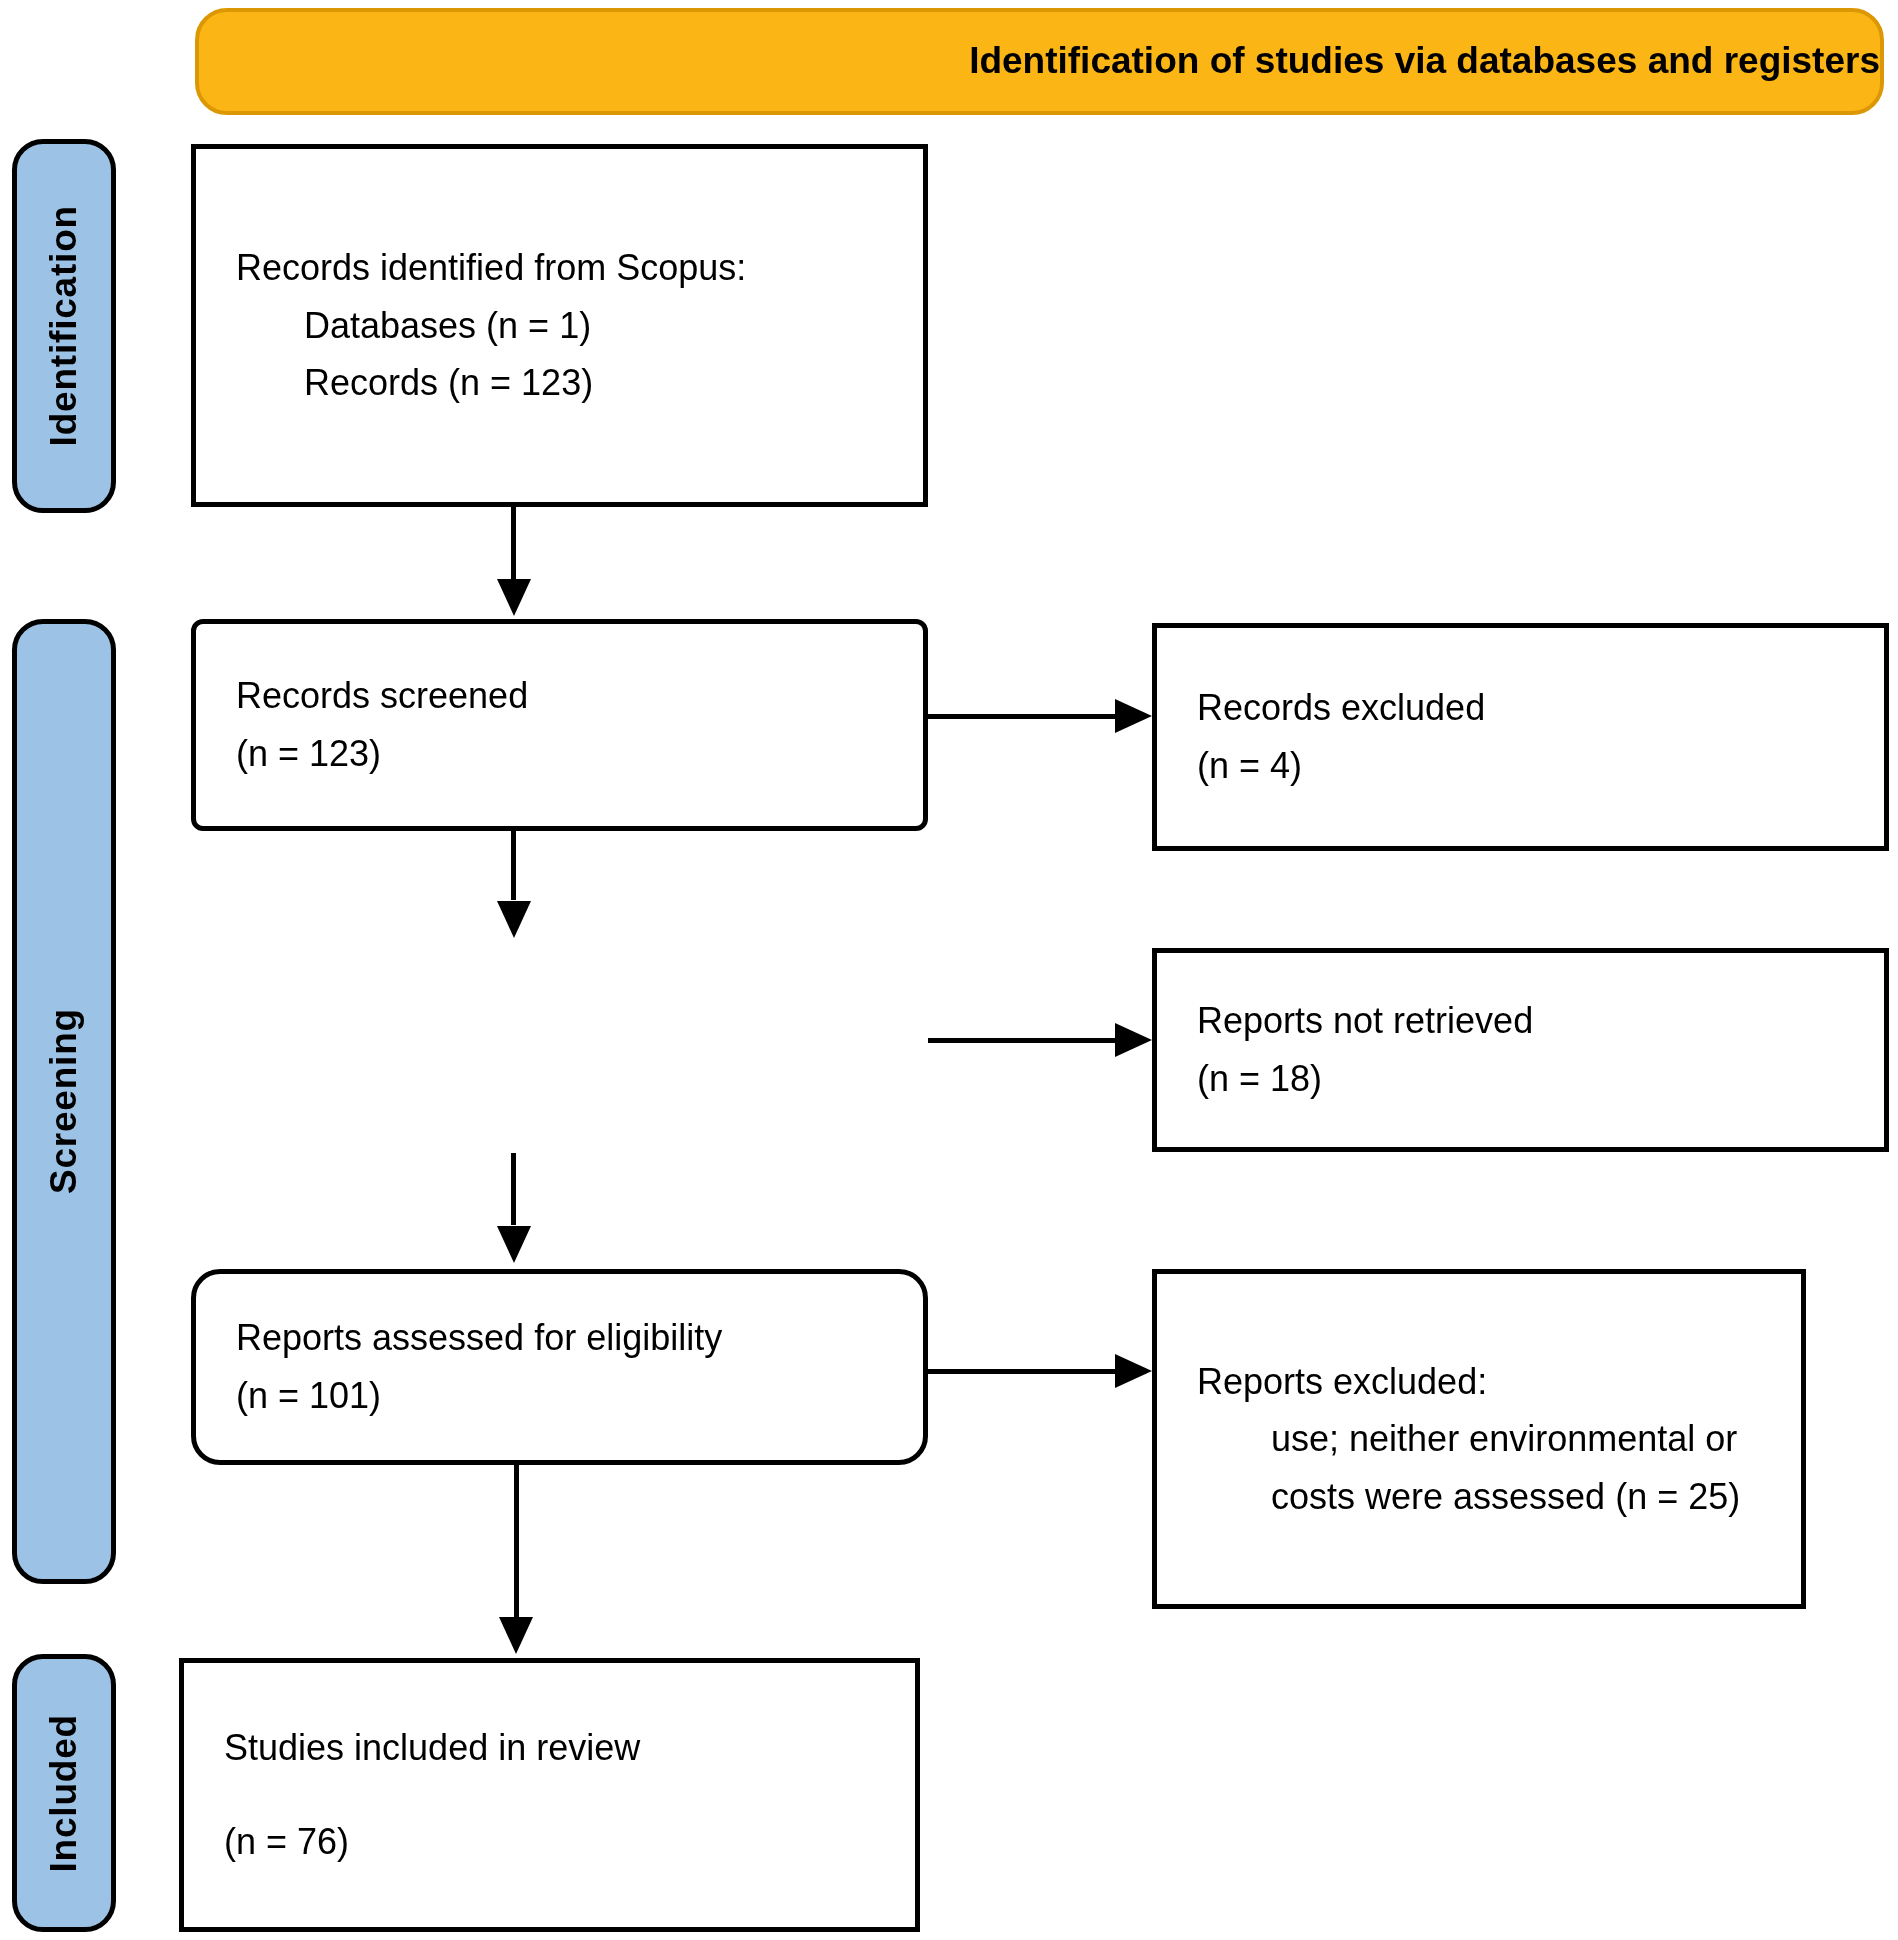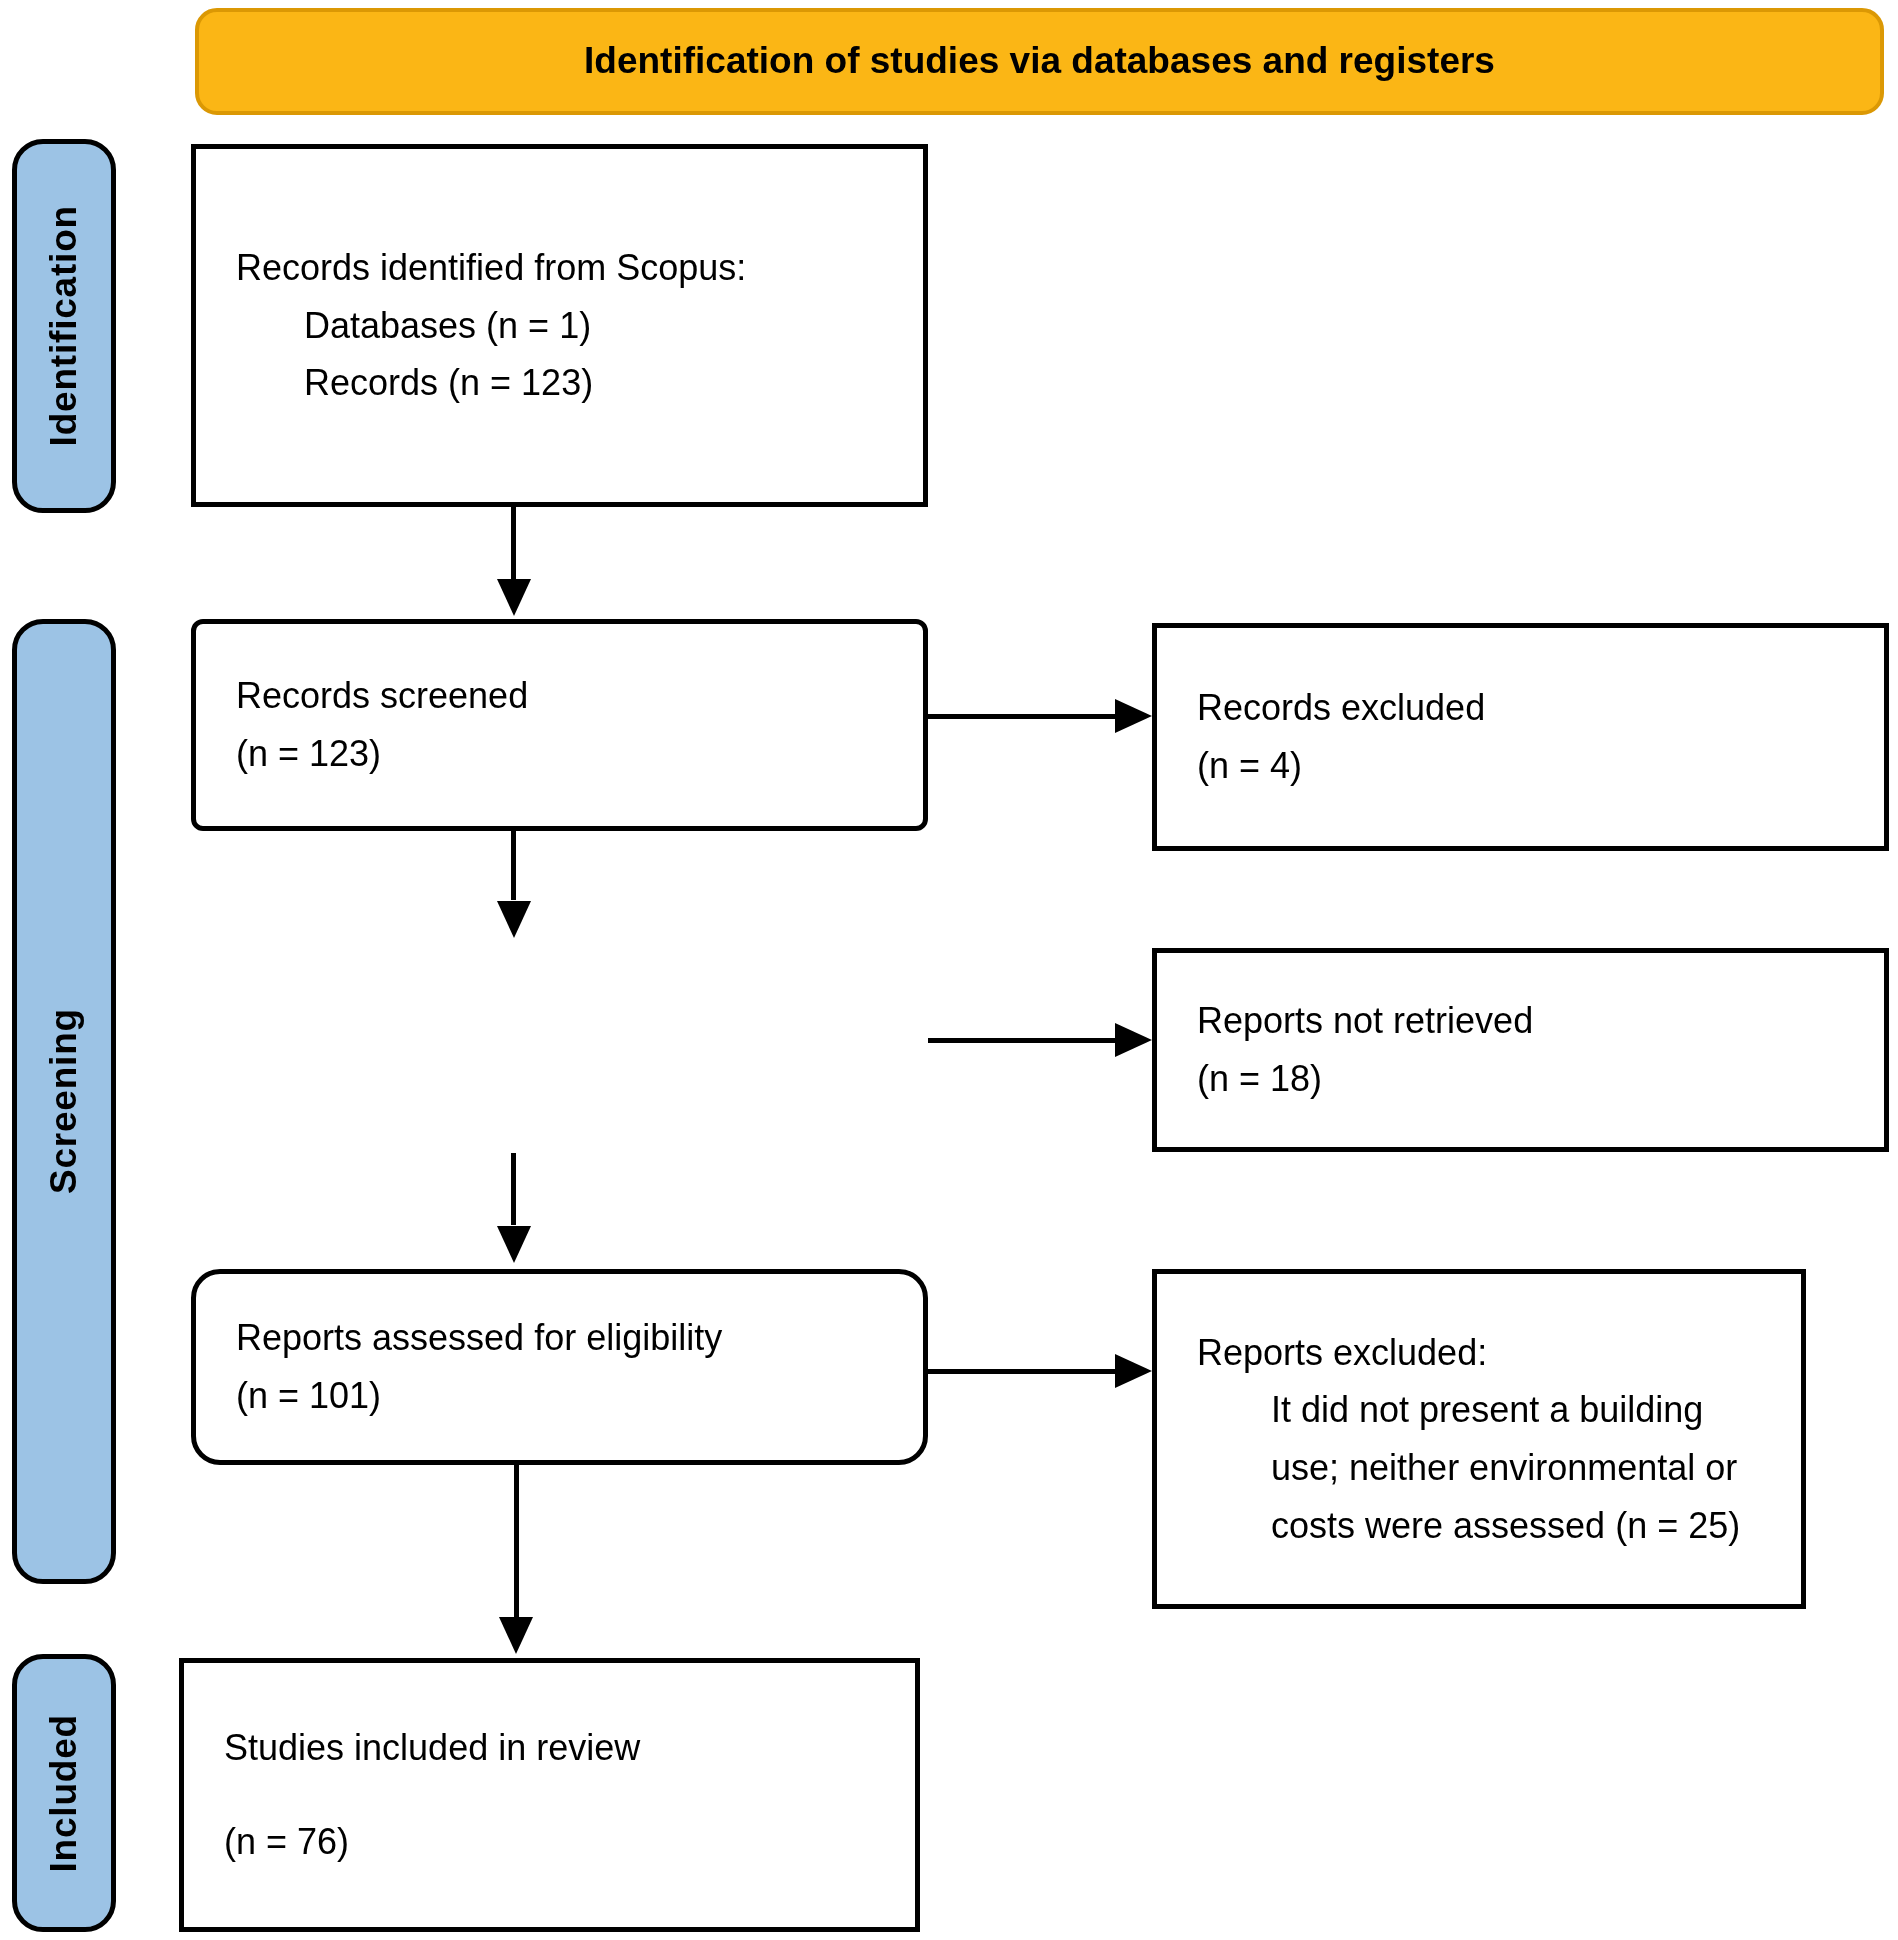--- a/index.html
+++ b/index.html
@@ -19,23 +19,23 @@
     height:1940px;
     background:#fff;
     font-family:"Liberation Sans", sans-serif;
     color:var(--text);
   }
   .banner{
     position:absolute;
     left:195px; top:7.8px; width:1689px; height:107px;
     background:var(--banner-fill);
     border:4.7px solid var(--banner-border);
-    border-radius:22px;
+    border-radius:32px;
     box-sizing:border-box;
-    display:flex; align-items:center; justify-content:center;
+    display:flex; align-items:center; justify-content:flex-end;
     font-size:37px; font-weight:bold;
   }
   .side-label{
     position:absolute;
     left:11.7px; width:104px;
     background:var(--side-label-fill);
     border:5.4px solid var(--side-label-border);
     border-radius:31px;
     box-sizing:border-box;
     display:flex; align-items:center; justify-content:center;
@@ -118,21 +118,20 @@
     <div>(n = 4)</div>
   </div>
 
   <div class="box" style="left:1152px;top:948px;width:737px;height:204px;">
     <div>Reports not retrieved</div>
     <div>(n = 18)</div>
   </div>
 
   <div class="box" style="left:1152px;top:1269px;width:654px;height:340px;">
     <div>Reports excluded:</div>
-    <div class="indent" style="margin-left:74px;">It did not present a building</div>
     <div class="indent" style="margin-left:74px;">use; neither environmental or</div>
     <div class="indent" style="margin-left:74px;">costs were assessed (n = 25)</div>
   </div>
 
   <div class="stem-v" style="left:511px;top:507px;height:72px;"></div>
   <div class="head-down" style="left:497px;top:579px;"></div>
 
   <div class="stem-v" style="left:511px;top:830px;height:70px;"></div>
   <div class="head-down" style="left:497px;top:901px;"></div>
 

